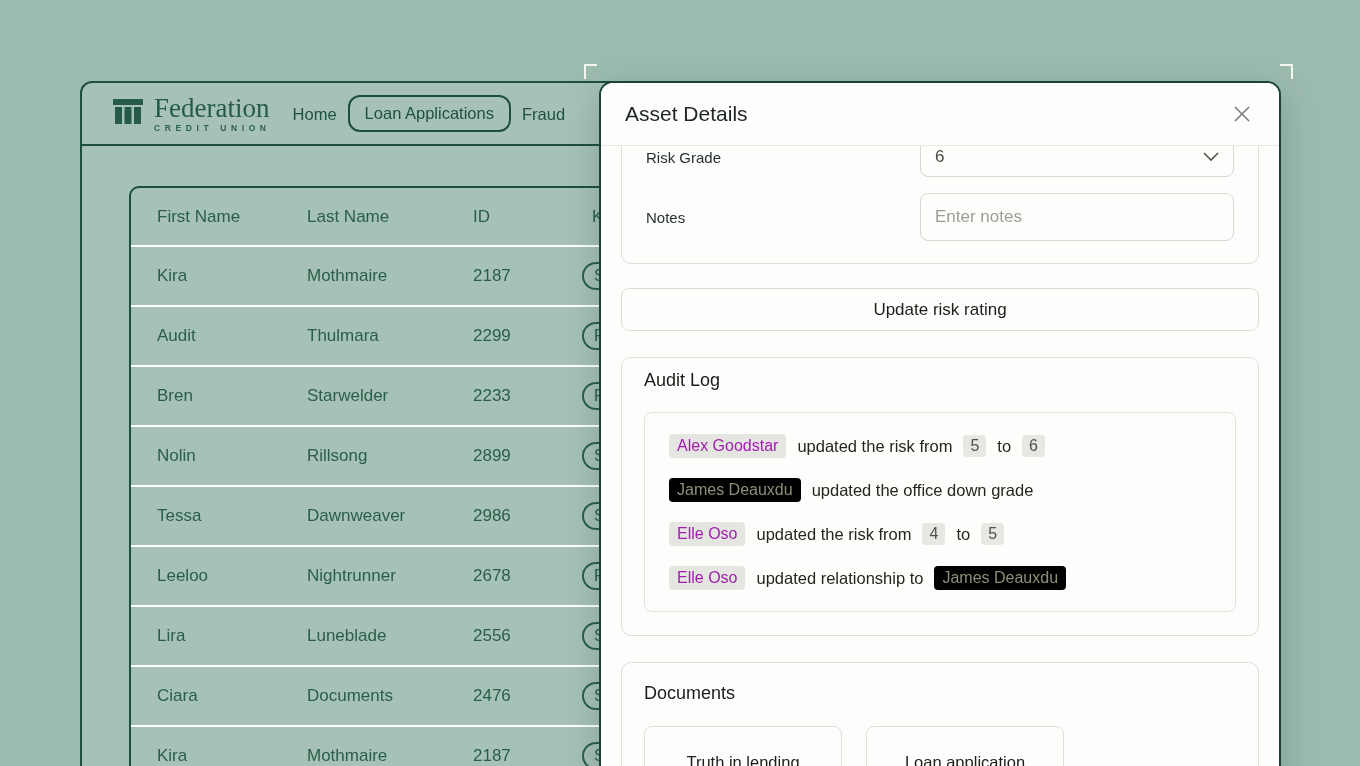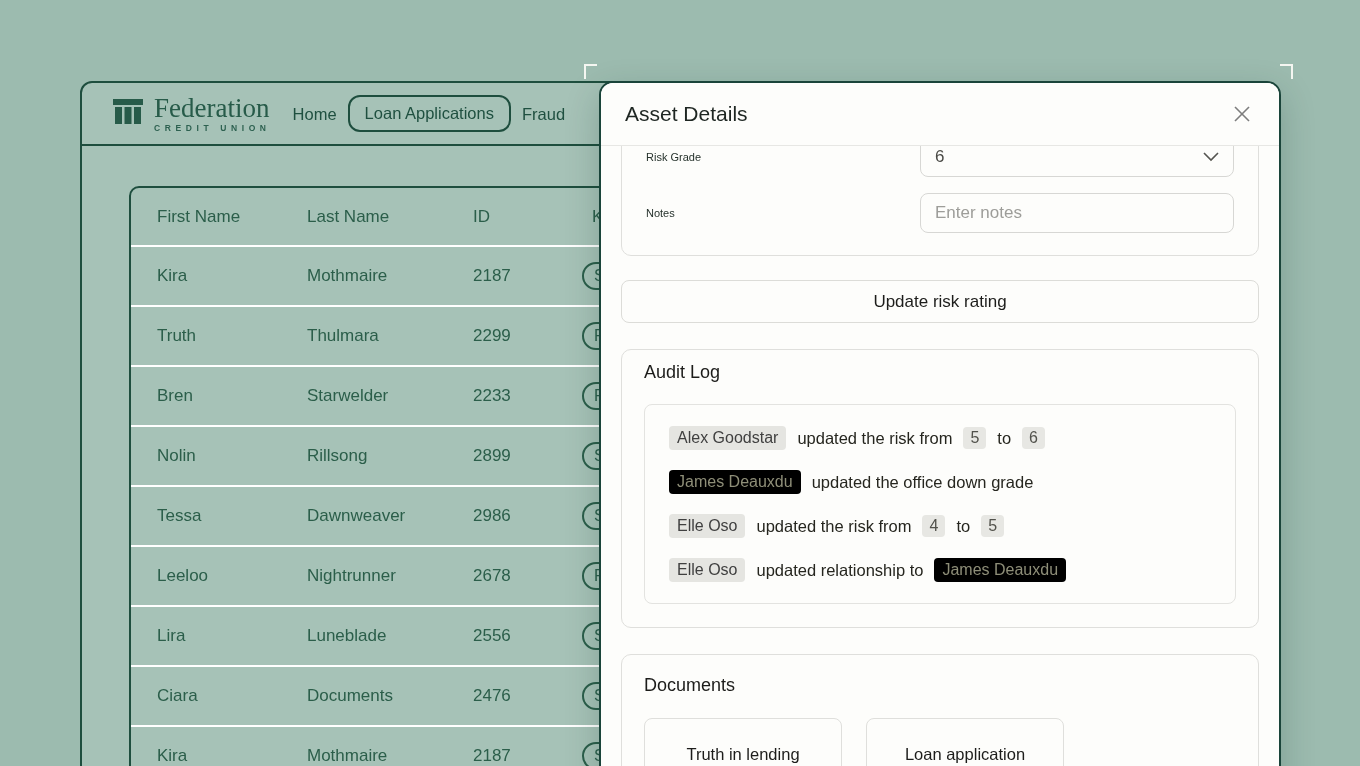--- a/index.html
+++ b/index.html
@@ -106,29 +106,29 @@
     cursor:pointer; background:none; border:none;
   }
   .modal-body { flex:1; overflow:hidden; padding:0 20px; }
 
   .card {
     border:1px solid #dfdfdc; border-radius:10px; background:#fdfdfb;
   }
   .form-card { margin-top:-30px; padding:20px 24px 22px; }
   .form-row { display:flex; align-items:center; }
   .form-row + .form-row { margin-top:16px; }
-  .form-label { width:274px; font-size:11px; color:#26322c; }
+  .form-label { width:274px; font-size:15px; color:#26322c; }
   .select-box {
     flex:1; height:40px;
     border:1px solid #d7d7d4; border-radius:8px;
     display:flex; align-items:center; justify-content:space-between;
     padding:0 14px; font-size:17px; color:#4a4a46; cursor:pointer; background:#fdfdfb;
   }
   .text-input {
-    flex:1; height:40px;
+    flex:1; height:48px;
     border:1px solid #d7d7d4; border-radius:8px;
     padding:16px 14px; font-size:17px; color:#3a3a36;
     font-family:"Liberation Sans", sans-serif; background:#fdfdfb; outline:none;
   }
   .text-input::placeholder { color:#9d9d99; }
 
   .update-btn {
     margin-top:24px; width:100%; height:43px;
     border:1px solid #dedeb a; border:1px solid #dedeba0; 
     border:1px solid #dcdcd8; border-radius:8px;
@@ -142,21 +142,21 @@
   .log-box {
     margin-top:21px;
     border:1px solid #e3e3e0; border-radius:8px;
     padding:11px 24px;
   }
   .log-row {
     display:flex; align-items:center; gap:11px;
     height:44px; font-size:16.5px; color:#26261f; white-space:nowrap;
   }
   .chip { padding:3px 8px; border-radius:4px; font-size:16px; }
-  .chip-gray   { background:#e5e5e1; color:#404040; }
+  .chip-gray   { background:#e5e5e1; color:#a21caf; }
   .chip-val    { background:#e7e7e3; color:#52524c; padding:2px 7px; }
   .chip-yellow { background:#000000; color:#8e8e78; }
 
   .docs-card { margin-top:26px; padding:20px 22px; height:220px; }
   .doc-list { display:flex; gap:24px; margin-top:22px; }
   .doc-card {
     width:198px; height:110px;
     border:1px solid #dfdfdc; border-radius:8px;
     display:flex; justify-content:center;
     padding-top:26px; font-size:16.5px; color:#1d1d1b;
@@ -197,21 +197,21 @@
         <span class="cell-k">K</span>
       </div>
     <div>
         <div class="t-row">
           <span>Kira</span>
           <span>Mothmaire</span>
           <span>2187</span>
           <span><span class="status-pill">S</span></span>
         </div>
         <div class="t-row">
-          <span>Truth</span>
+          <span>Audit</span>
           <span>Thulmara</span>
           <span>2299</span>
           <span><span class="status-pill">P</span></span>
         </div>
         <div class="t-row">
           <span>Bren</span>
           <span>Starwelder</span>
           <span>2233</span>
           <span><span class="status-pill">P</span></span>
         </div>

